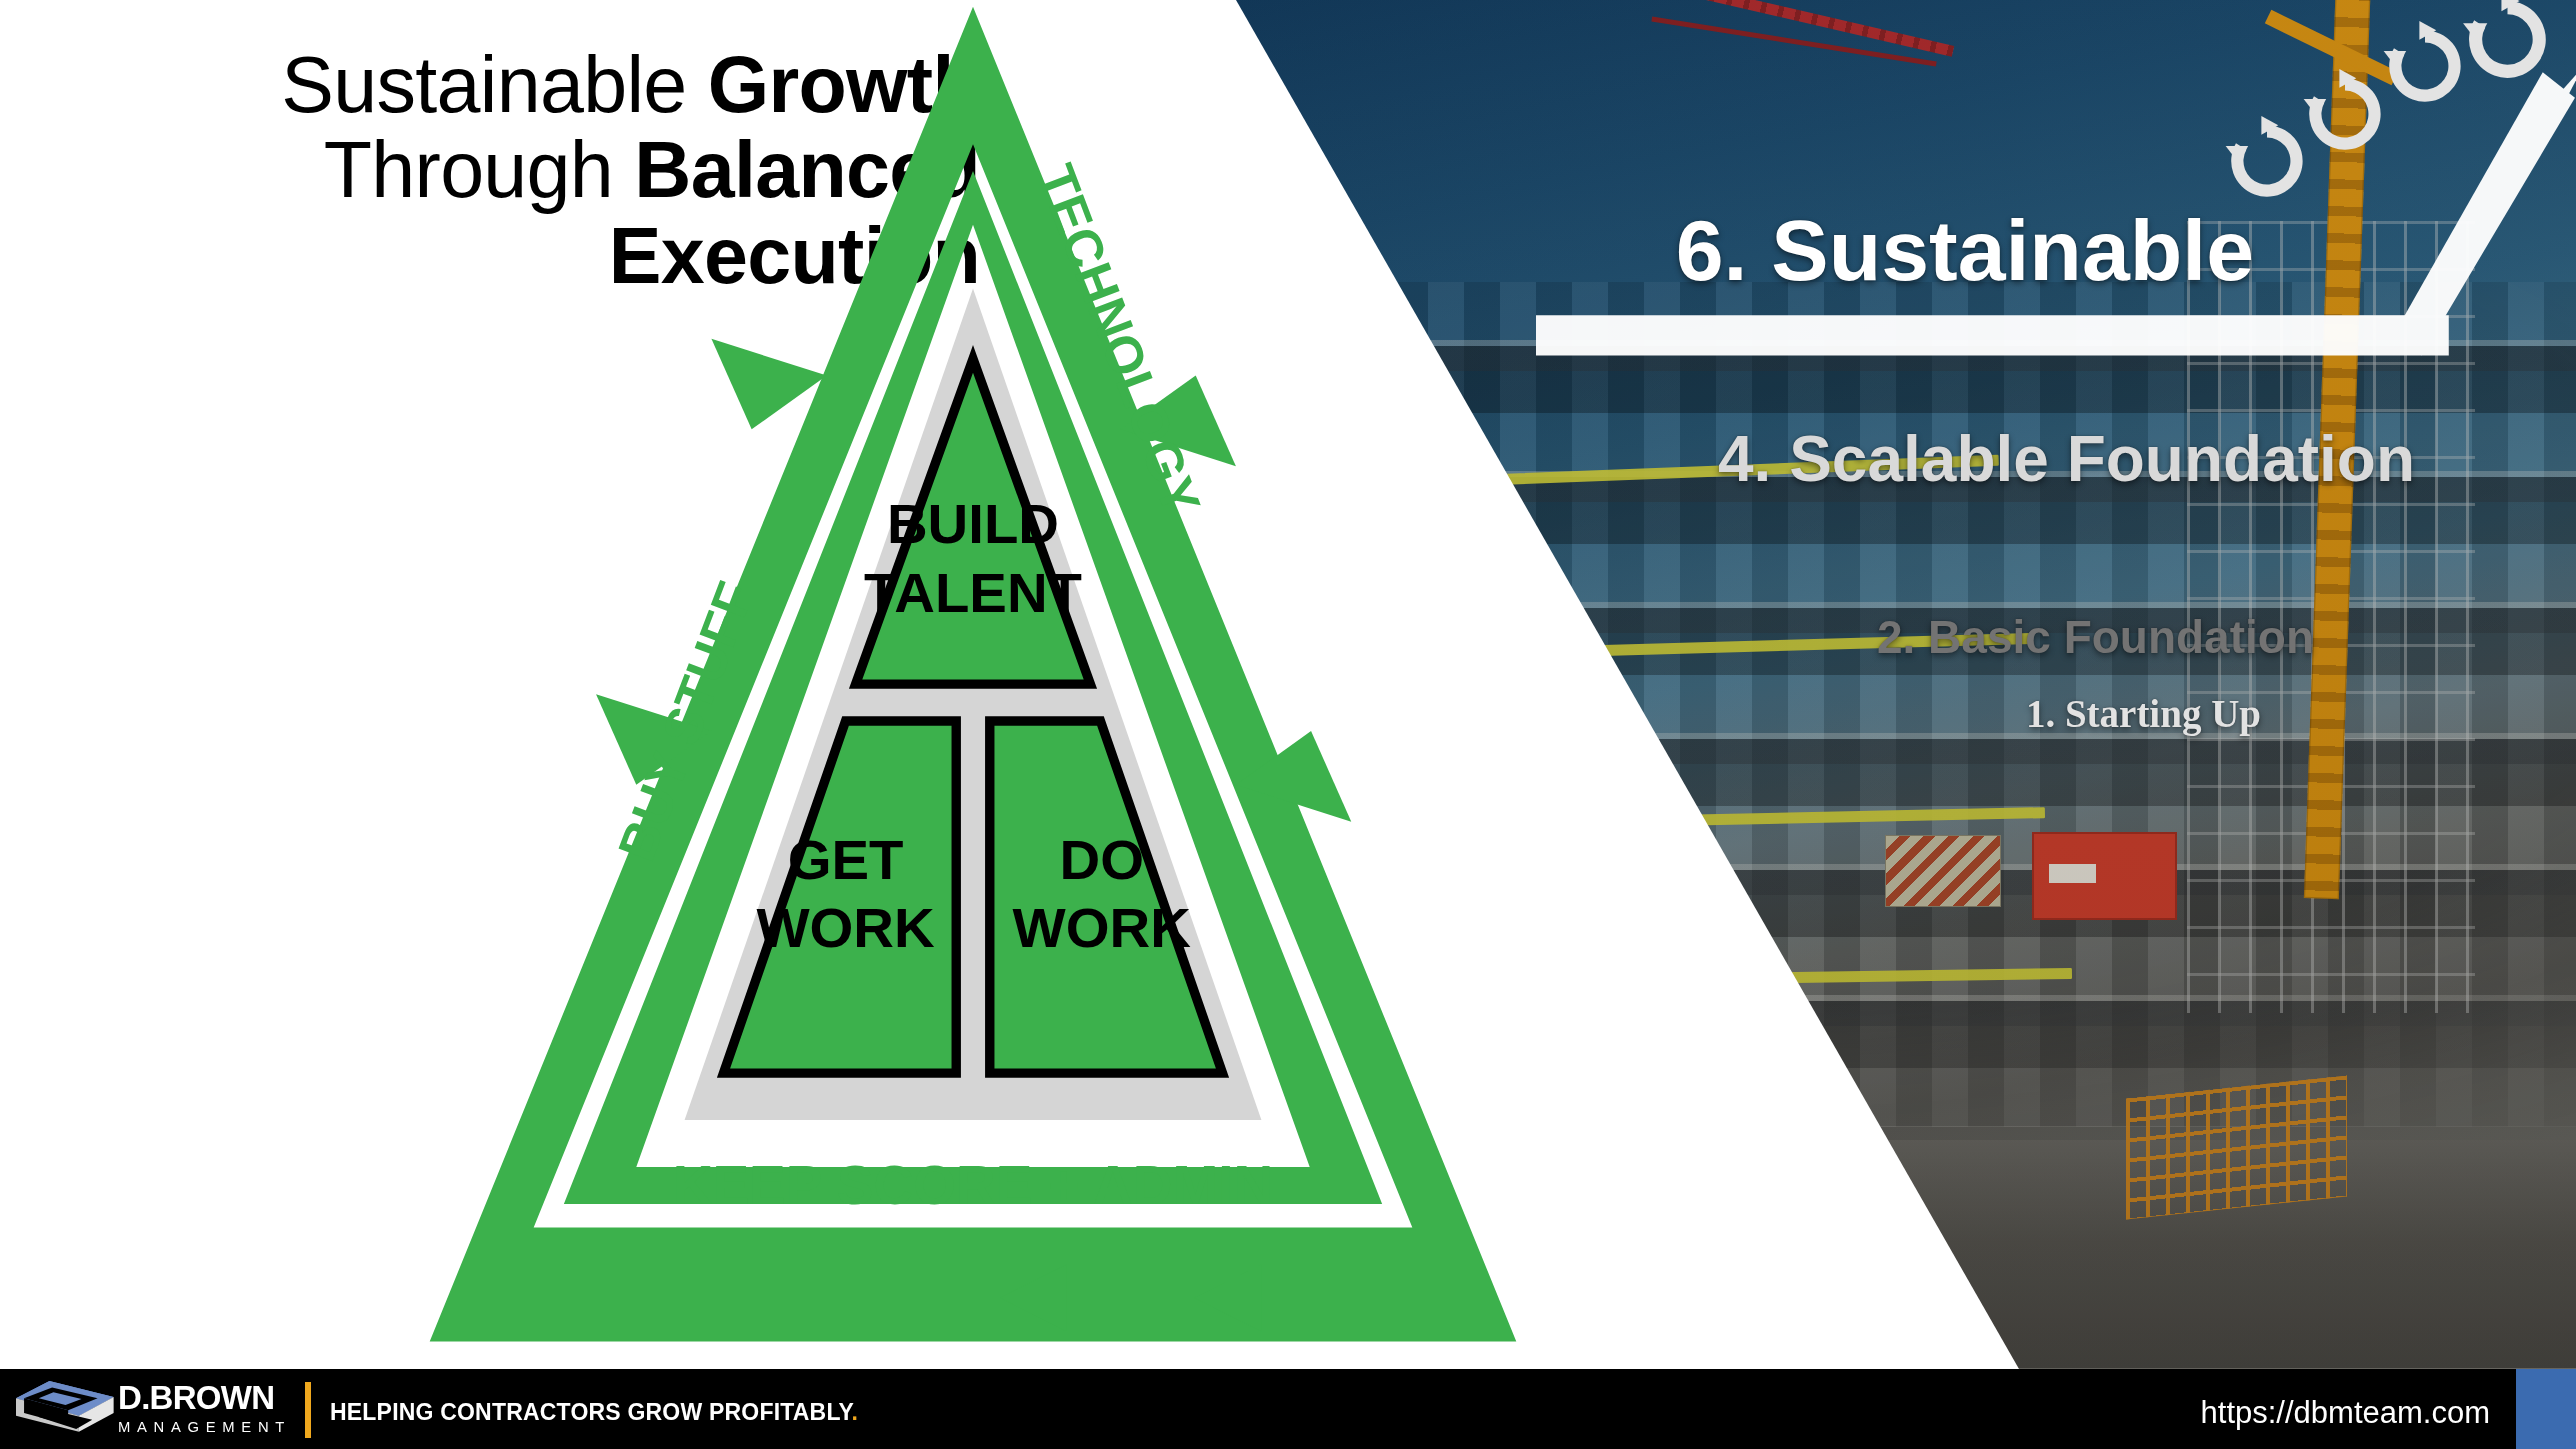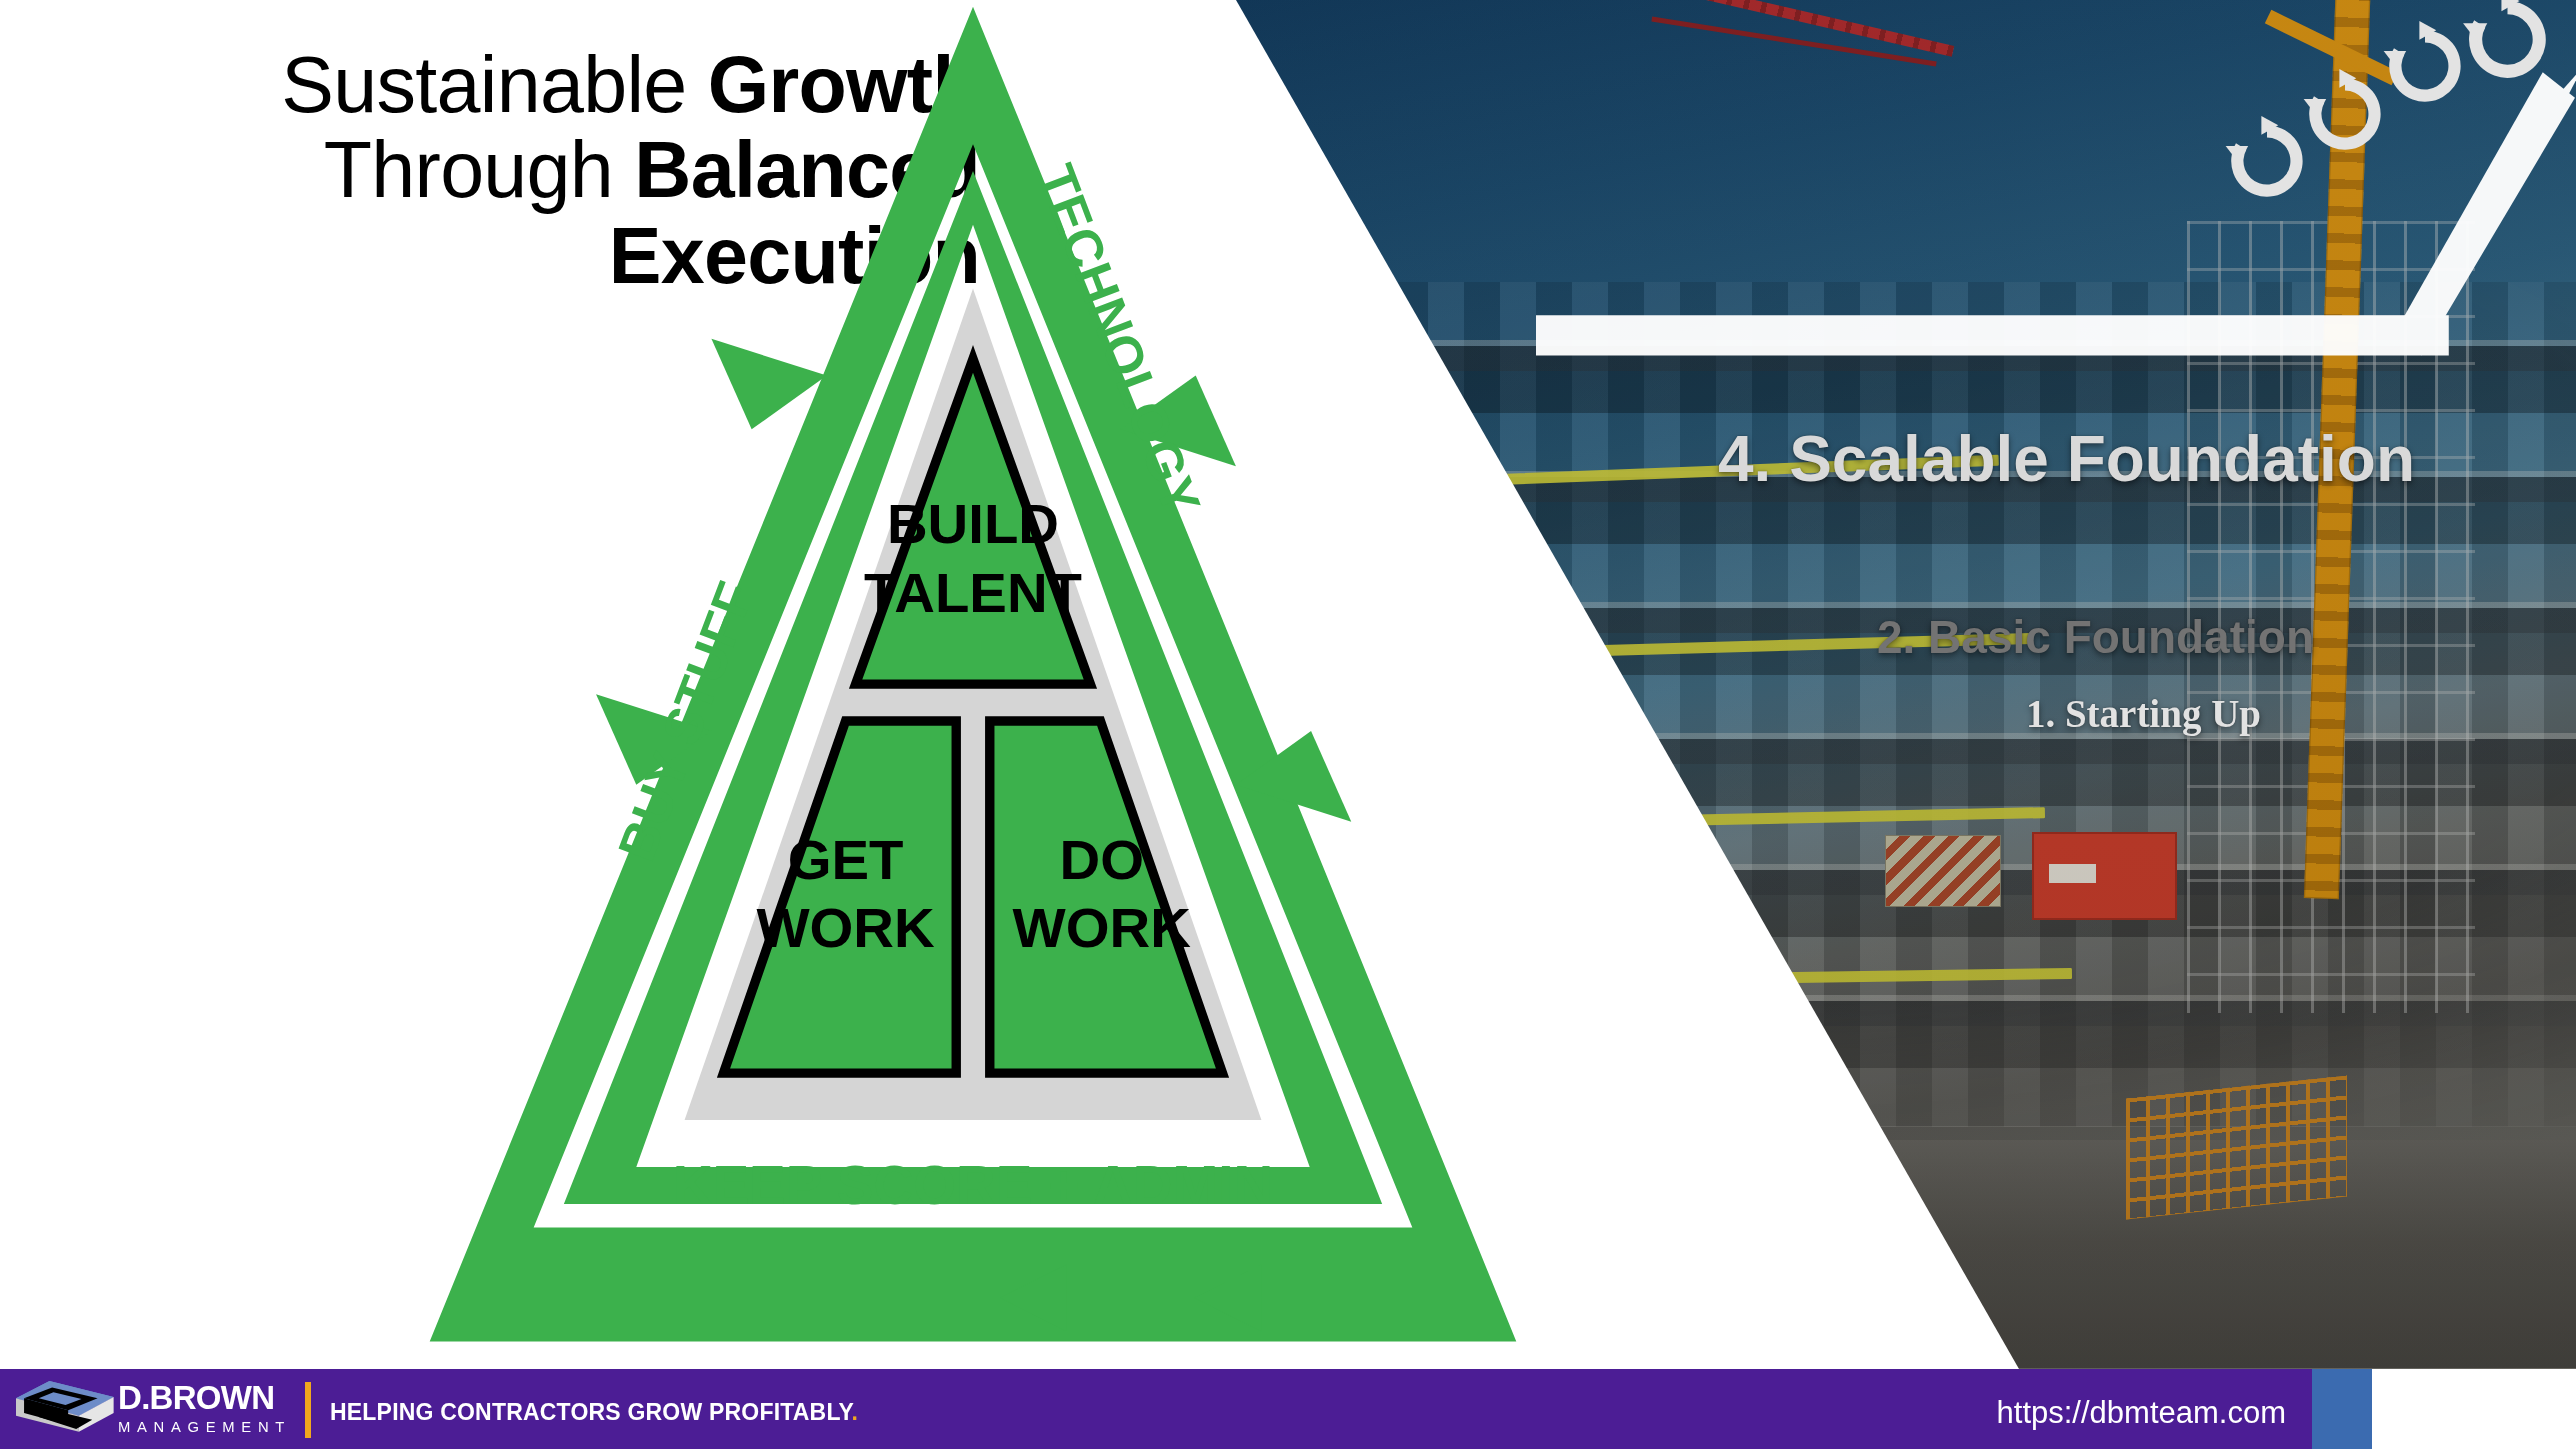--- a/index.html
+++ b/index.html
@@ -66,21 +66,21 @@
   .steps .s{position:absolute;white-space:nowrap;font-weight:700;
       text-shadow:0 2.7px 6.7px rgba(0,0,0,.45), 0 0 2px rgba(0,0,0,.30);}
   .s6{right:322px;top:0px;font-size:86px;color:#ffffff;}
   .s5{right:235px;top:113px;font-size:75px;color:#ffffff;}
   .s4{right:161px;top:221px;font-size:64px;color:#d9d9d9;}
   .s3{right:322px;top:322px;font-size:54px;color:#d9d9d9;}
   .s2{right:262px;top:409px;font-size:46px;color:#737373;}
   .s1{right:315px;top:490px;font-size:39px;color:#e2e2e2;font-family:Liberation Serif, serif;}
 
   
-  .footer{position:absolute;left:0;top:1369px;width:2372px;height:81px;background:#4c1d95;}
+  .footer{position:absolute;left:0;top:1369px;width:2576px;height:81px;background:#000000;}
   .footer .blue{position:absolute;right:0;top:0;width:60px;height:81px;background:#3b6bb0;}
   .footer .logo{position:absolute;left:12px;top:9.4px;width:107px;height:62px;}
   .footer .brand{position:absolute;left:118px;top:13.4px;color:#fff;}
   .footer .brand .b1{font-size:33px;font-weight:700;letter-spacing:-0.7px;line-height:32px;}
   .footer .brand .b2{font-size:14.8px;font-weight:400;letter-spacing:6.7px;line-height:20px;margin-top:2.7px;}
   .footer .divider{position:absolute;left:305px;top:13.4px;width:6px;height:56px;background:#f0a81e;}
   .footer .tag{position:absolute;left:330px;top:30px;color:#ffffff;font-size:23px;font-weight:700;letter-spacing:0.2px;}
   .footer .tag .dot{color:#f0a81e;}
   .footer .url{position:absolute;right:86px;top:25.5px;color:#ffffff;font-size:31px;font-weight:400;text-align:right;}
 </style>
@@ -205,20 +205,21 @@
     <text font-family="Liberation Sans, sans-serif" font-weight="700" font-size="78" fill="#3CB14C">
       <textPath href="#leftEdgePath" startOffset="16%"><tspan>BUY STUFF</tspan></textPath>
     </text>
     <text font-family="Liberation Sans, sans-serif" font-weight="700" font-size="78" fill="#3CB14C">
       <textPath href="#rightEdgePath" startOffset="6%"><tspan>TECHNOLOGY</tspan></textPath>
     </text>
     <text x="890" y="1795" font-family="Liberation Sans, sans-serif" font-weight="700" font-size="82" fill="#3CB14C" text-anchor="middle">KEEP SCORE + ADMIN</text>
   </svg>
 
   <div class="steps">
+    <div class="s s6">6. Sustainable</div>
     <div class="s s4">4. Scalable Foundation</div>
     <div class="s s2">2. Basic Foundation</div>
     <div class="s s1">1. Starting Up</div>
   </div>
 
   <div class="footer">
     <svg class="logo" viewBox="0 0 160 92">
       <polygon points="6,30 56,4 152,28 100,56" fill="#6d8cc8"></polygon>
       <polygon points="56,4 152,28 100,56 6,30" fill="#6d8cc8"></polygon>
       <polygon points="6,30 100,56 100,80 6,56" fill="#c9c9c9"></polygon>

